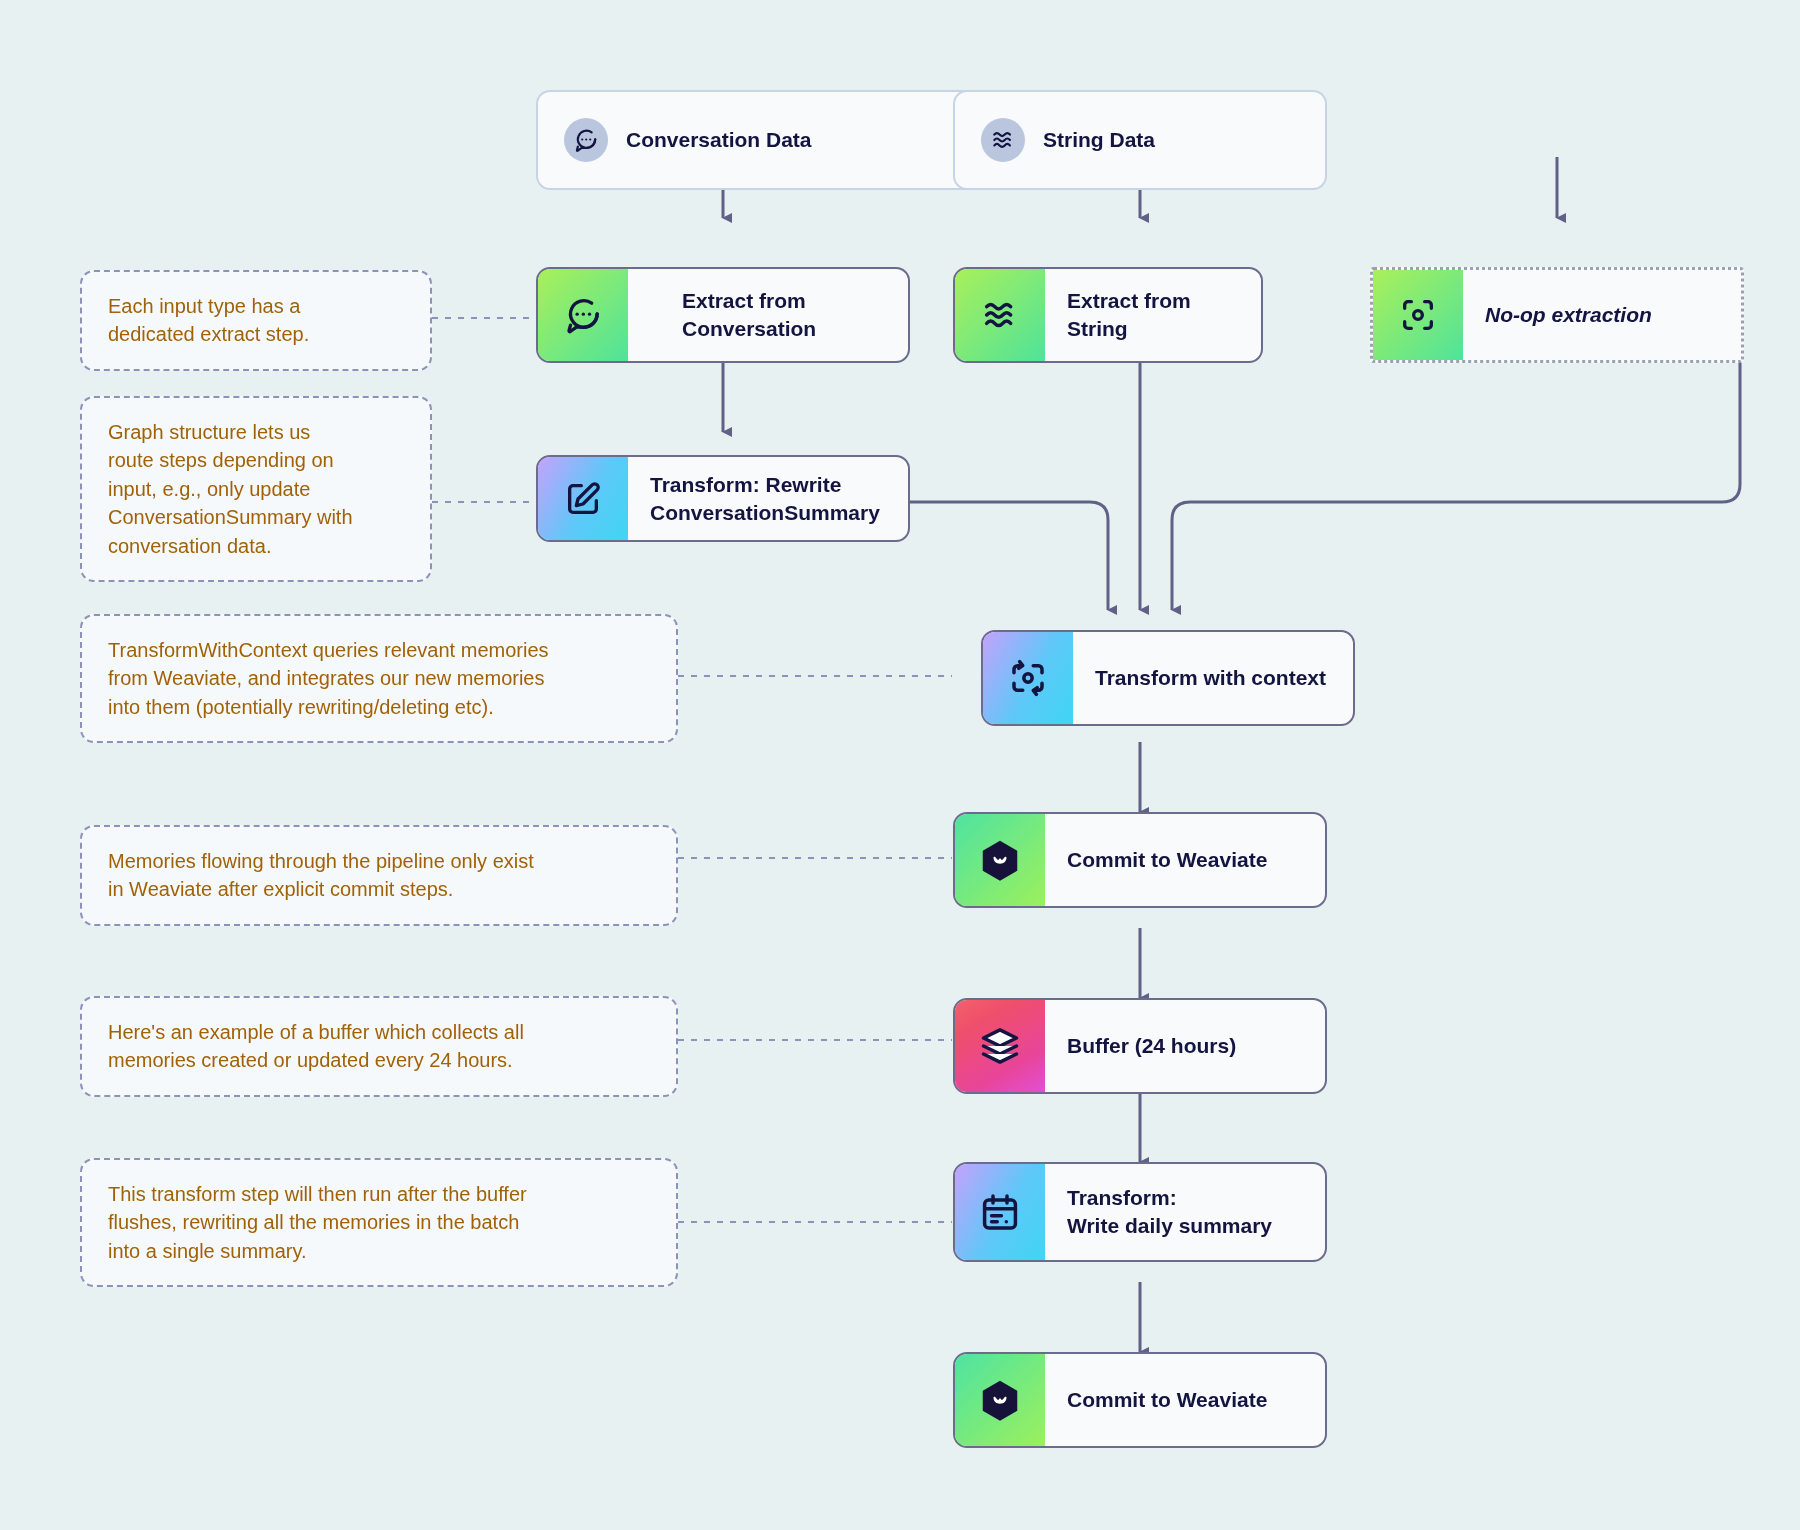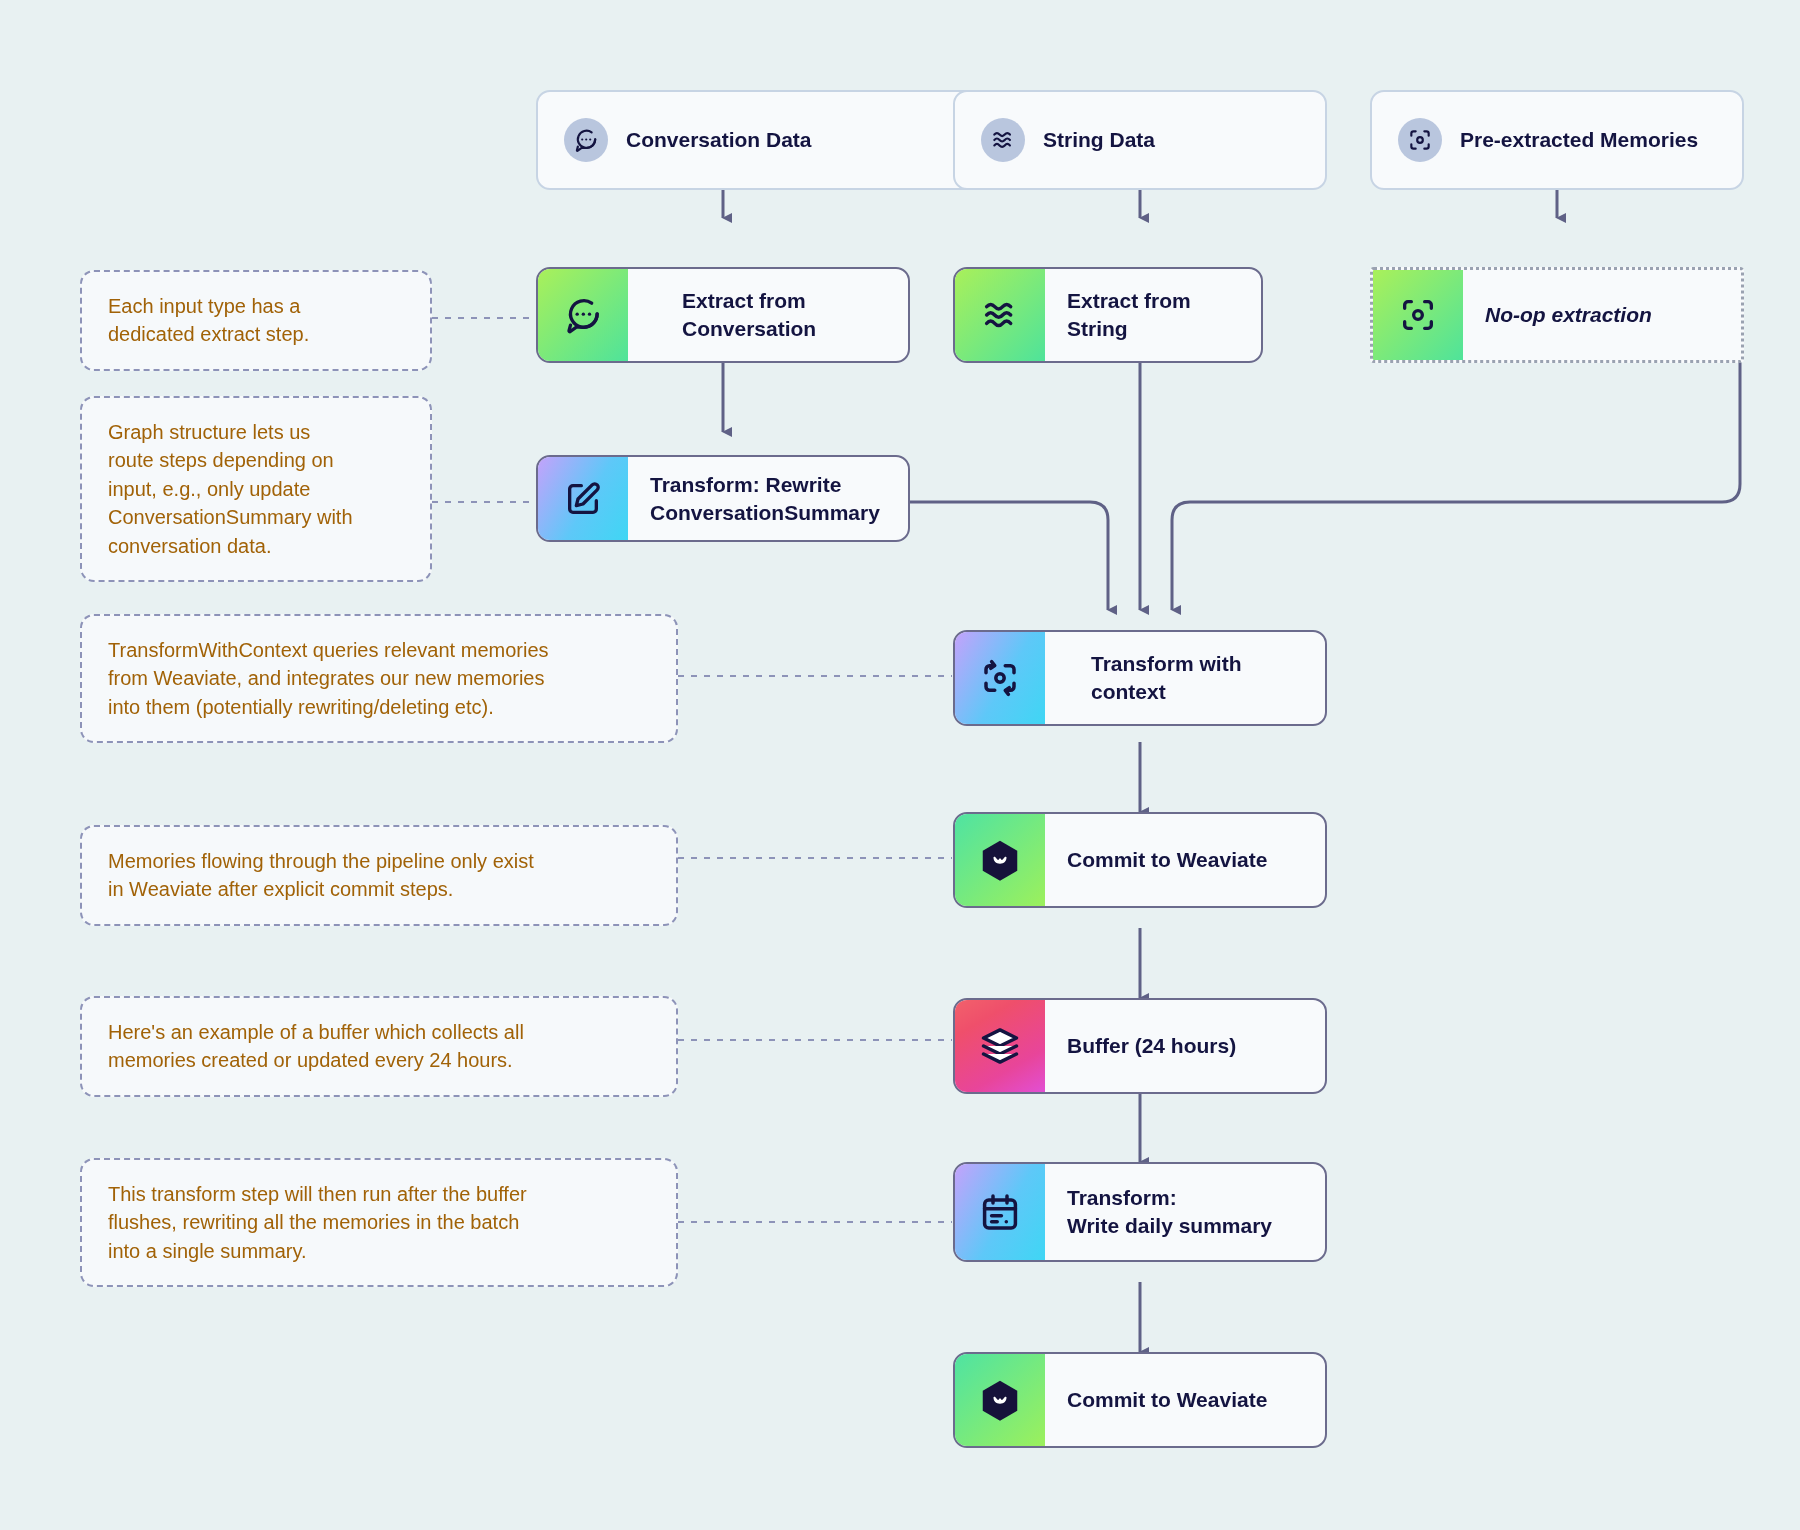--- a/index.html
+++ b/index.html
@@ -139,32 +139,20 @@
     <span class="avatar">
       <svg class="ico" width="26" height="26" viewBox="0 0 24 24" fill="none" stroke="#141441" stroke-width="2" stroke-linecap="round" stroke-linejoin="round">
         <path d="M4 7c1.6-1.8 3.2-1.8 4.8 0S12 8.8 13.6 7s3.2-1.8 4.8 0"></path>
         <path d="M4 12c1.6-1.8 3.2-1.8 4.8 0s3.2 1.8 4.8 0 3.2-1.8 4.8 0"></path>
         <path d="M4 17c1.6-1.8 3.2-1.8 4.8 0s3.2 1.8 4.8 0 3.2-1.8 4.8 0"></path>
       </svg>
     </span>
     <span class="node-label">String Data</span>
   </div>
 
-  <div class="node plain" style="left:1370px; top:90px; width:374px; height:100px;">
-    <span class="avatar">
-      <svg class="ico" width="26" height="26" viewBox="0 0 24 24" fill="none" stroke="#141441" stroke-width="2" stroke-linecap="round" stroke-linejoin="round">
-        <path d="M4 8V6a2 2 0 0 1 2-2h2"></path>
-        <path d="M16 4h2a2 2 0 0 1 2 2v2"></path>
-        <path d="M20 16v2a2 2 0 0 1-2 2h-2"></path>
-        <path d="M8 20H6a2 2 0 0 1-2-2v-2"></path>
-        <circle cx="12" cy="12" r="2.6"></circle>
-      </svg>
-    </span>
-    <span class="node-label">Pre-extracted Memories</span>
-  </div>
 
   <div class="node" style="left:536px; top:267px; width:374px; height:96px;gap:32px;">
     <div class="icon-panel g-green">
       <svg class="ico" width="40" height="40" viewBox="0 0 24 24" fill="none" stroke="#141441" stroke-width="2" stroke-linecap="round" stroke-linejoin="round">
         <path d="M20.5 11.3a8 8 0 1 1-3.3-6.4"></path>
         <path d="M20.5 11.3a8 8 0 0 1-8 8H8l-3.6 2.6a.5.5 0 0 1-.8-.5l.9-3.3"></path>
         <circle cx="8.5" cy="11.5" r="1" fill="#141441" stroke="none"></circle>
         <circle cx="12.2" cy="11.5" r="1" fill="#141441" stroke="none"></circle>
         <circle cx="15.9" cy="11.5" r="1" fill="#141441" stroke="none"></circle>
       </svg>
@@ -201,21 +189,21 @@
     <div class="icon-panel g-purple">
       <svg class="ico" width="40" height="40" viewBox="0 0 24 24" fill="none" stroke="#141441" stroke-width="2" stroke-linecap="round" stroke-linejoin="round">
         <path d="M11 4H6a2 2 0 0 0-2 2v12a2 2 0 0 0 2 2h12a2 2 0 0 0 2-2v-5"></path>
         <path d="M17.5 3.5a2.1 2.1 0 0 1 3 3L12 15l-4 1 1-4z"></path>
       </svg>
     </div>
     <div class="node-label">Transform: Rewrite
 ConversationSummary</div>
   </div>
 
-  <div class="node" style="left:953px; top:630px; width:374px; height:96px;gap:24px;">
+  <div class="node" style="left:981px; top:630px; width:374px; height:96px;">
     <div class="icon-panel g-purple">
       <svg class="ico" width="42" height="42" viewBox="0 0 24 24" fill="none" stroke="#141441" stroke-width="2" stroke-linecap="round" stroke-linejoin="round">
         <path d="M4 9V7a2 2 0 0 1 2-2h1.6"></path>
         <path d="M4 15v2a2 2 0 0 0 2 2h3"></path>
         <path d="M20 9V7a2 2 0 0 0-2-2h-3"></path>
         <path d="M20 15v2a2 2 0 0 1-2 2h-1.6"></path>
         <circle cx="12" cy="12" r="2.4"></circle>
         <path d="M7.2 2.6 9 4.9 6.7 6.5"></path>
         <path d="M16.8 21.4 15 19.1l2.3-1.6"></path>
       </svg>

